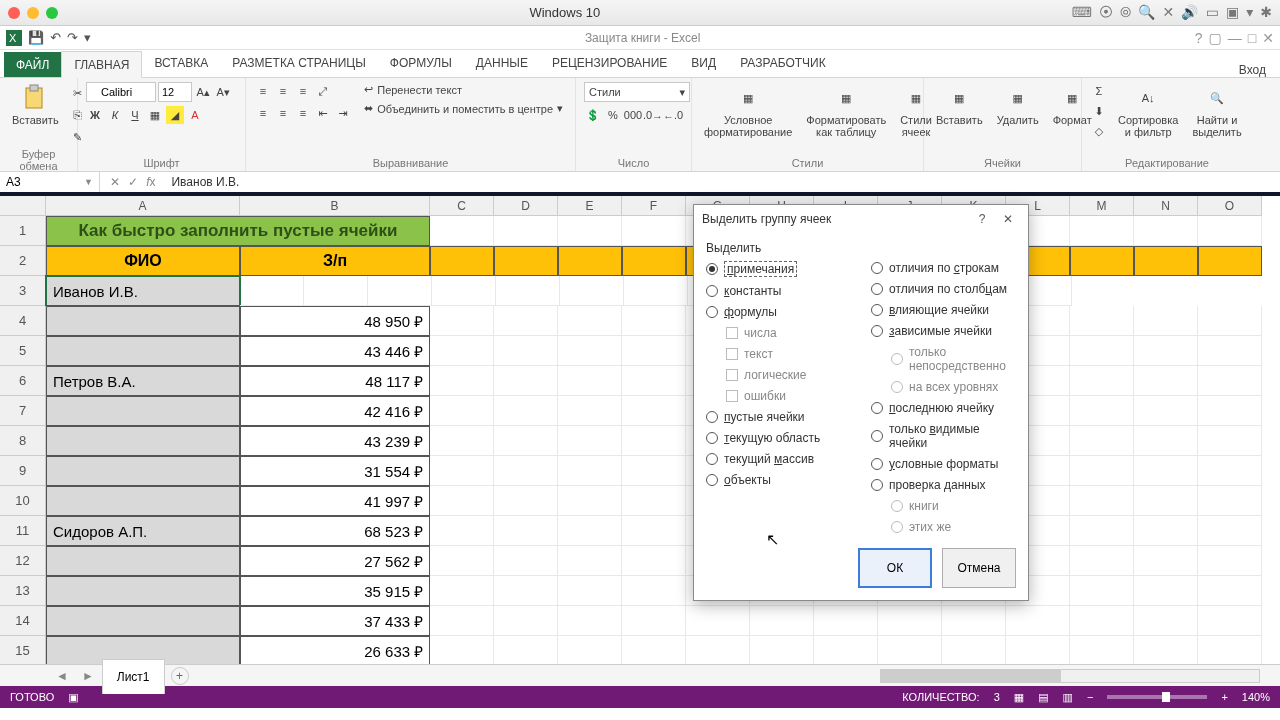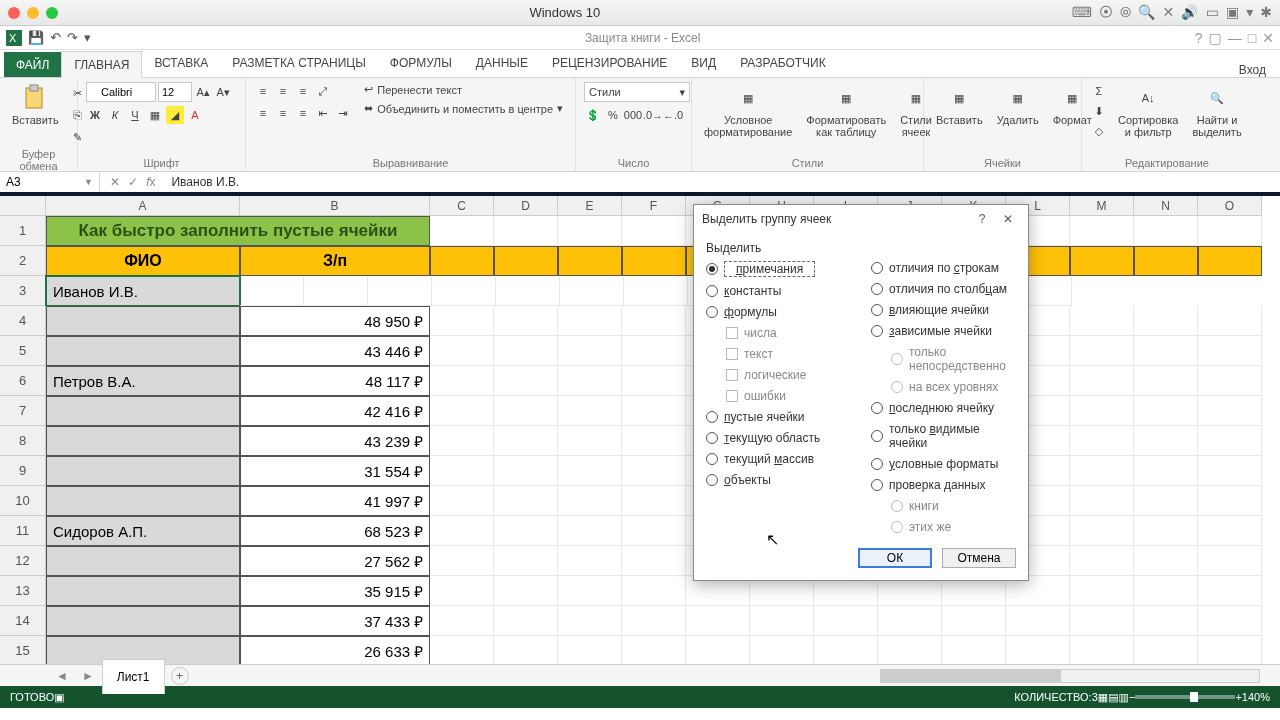--- a/index.html
+++ b/index.html
@@ -72,45 +72,45 @@
 
 .sheet-tabs { height: 22px; border-top: 1px solid #ccc; display: flex; align-items: center; background: #f5f5f5; font-size: 12px; padding-left: 50px; gap:2px; }
 .sheet-nav { color: #888; padding: 0 6px; }
 .sheet-tab { background: #fff; border: 1px solid #ccc; border-bottom: none; padding: 10px 14px; position:relative; top:1px;}
 .sheet-add { width: 18px; height: 18px; border: 1px solid #ccc; border-radius: 50%; text-align: center; line-height: 16px; color: #666; margin-left: 4px; }
 .hscroll { flex:1; display:flex; justify-content:flex-end; padding-right:20px;}
 .hscroll-track { width: 380px; height: 14px; background:#f0f0f0; border:1px solid #ccc; position:relative;}
 .hscroll-thumb { position:absolute; left:0; width:180px; height:100%; background:#cdcdcd;}
 
 
-.status { height: 22px; background: #14532d; color: #fff; display: flex; align-items: center; font-size: 11px; padding: 0 10px; }
+.status { height: 22px; background: #701a75; color: #fff; display: flex; align-items: center; font-size: 11px; padding: 0 10px; gap: 14px; }
 .status .spacer { flex: 1; }
 .zoom-track { width: 100px; height: 4px; background: rgba(255,255,255,.4); position: relative; }
 .zoom-thumb { position: absolute; left: 55px; top: -3px; width: 8px; height: 10px; background: #fff; }
 
 
 .dialog { position: absolute; left: 693px; top: 204px; width: 336px; background: #fff; border: 1px solid #8a8a8a; box-shadow: 0 4px 16px rgba(0,0,0,.3); font-size: 12px; }
 .dlg-title { height: 28px; display: flex; align-items: center; padding: 0 8px; }
 .dlg-title-txt { flex: 1; color: #333; }
 .dlg-title-btns { display: flex; gap: 2px; }
 .dlg-title-btns span { width: 24px; text-align: center; color: #555; cursor: pointer; }
 .dlg-body { padding: 8px 12px 12px; }
 .dlg-grp { color: #333; margin-bottom: 6px; }
 .dlg-cols { display: flex; gap: 20px; }
 .dlg-col { flex: 1; display: flex; flex-direction: column; gap: 7px; }
 .radio-row { display: flex; align-items: center; gap: 6px; color: #333; }
 .radio-row.indent { padding-left: 20px; color: #888; }
 .radio { width: 12px; height: 12px; border: 1px solid #555; border-radius: 50%; display: inline-flex; align-items:center; justify-content:center; flex-shrink:0;}
 .radio.checked::after { content:''; width: 6px; height: 6px; background: #333; border-radius: 50%; }
 .radio.disabled { border-color: #bbb; }
 .chk { width: 12px; height: 12px; border: 1px solid #bbb; display:inline-block; flex-shrink:0;}
-.dotted-sel { border: 1px dashed #666; padding: 0 11px; }
+.dotted-sel { border: 1px dashed #666; padding: 0 2px; }
 .underline-char { text-decoration: underline; }
 .dlg-btns { display: flex; justify-content: flex-end; gap: 10px; margin-top: 14px; }
-.dlg-btn { width: 74px; height: 20px; border: 1px solid #adadad; background: #f0f0f0; font-size: 12px; cursor: pointer; }
+.dlg-btn { width: 74px; height: 40px; border: 1px solid #adadad; background: #f0f0f0; font-size: 12px; cursor: pointer; }
 .dlg-btn.primary { border: 2px solid #3b7dd8; background: #eaf1fb; }
 
 .cursor-arrow { position: absolute; left: 766px; top: 530px; font-size: 16px; color: #000; pointer-events:none;}
 </style>
 </head>
 <body>
 
 <div class="macbar">
   <div class="traffic">
     <span class="tr-red"></span>

